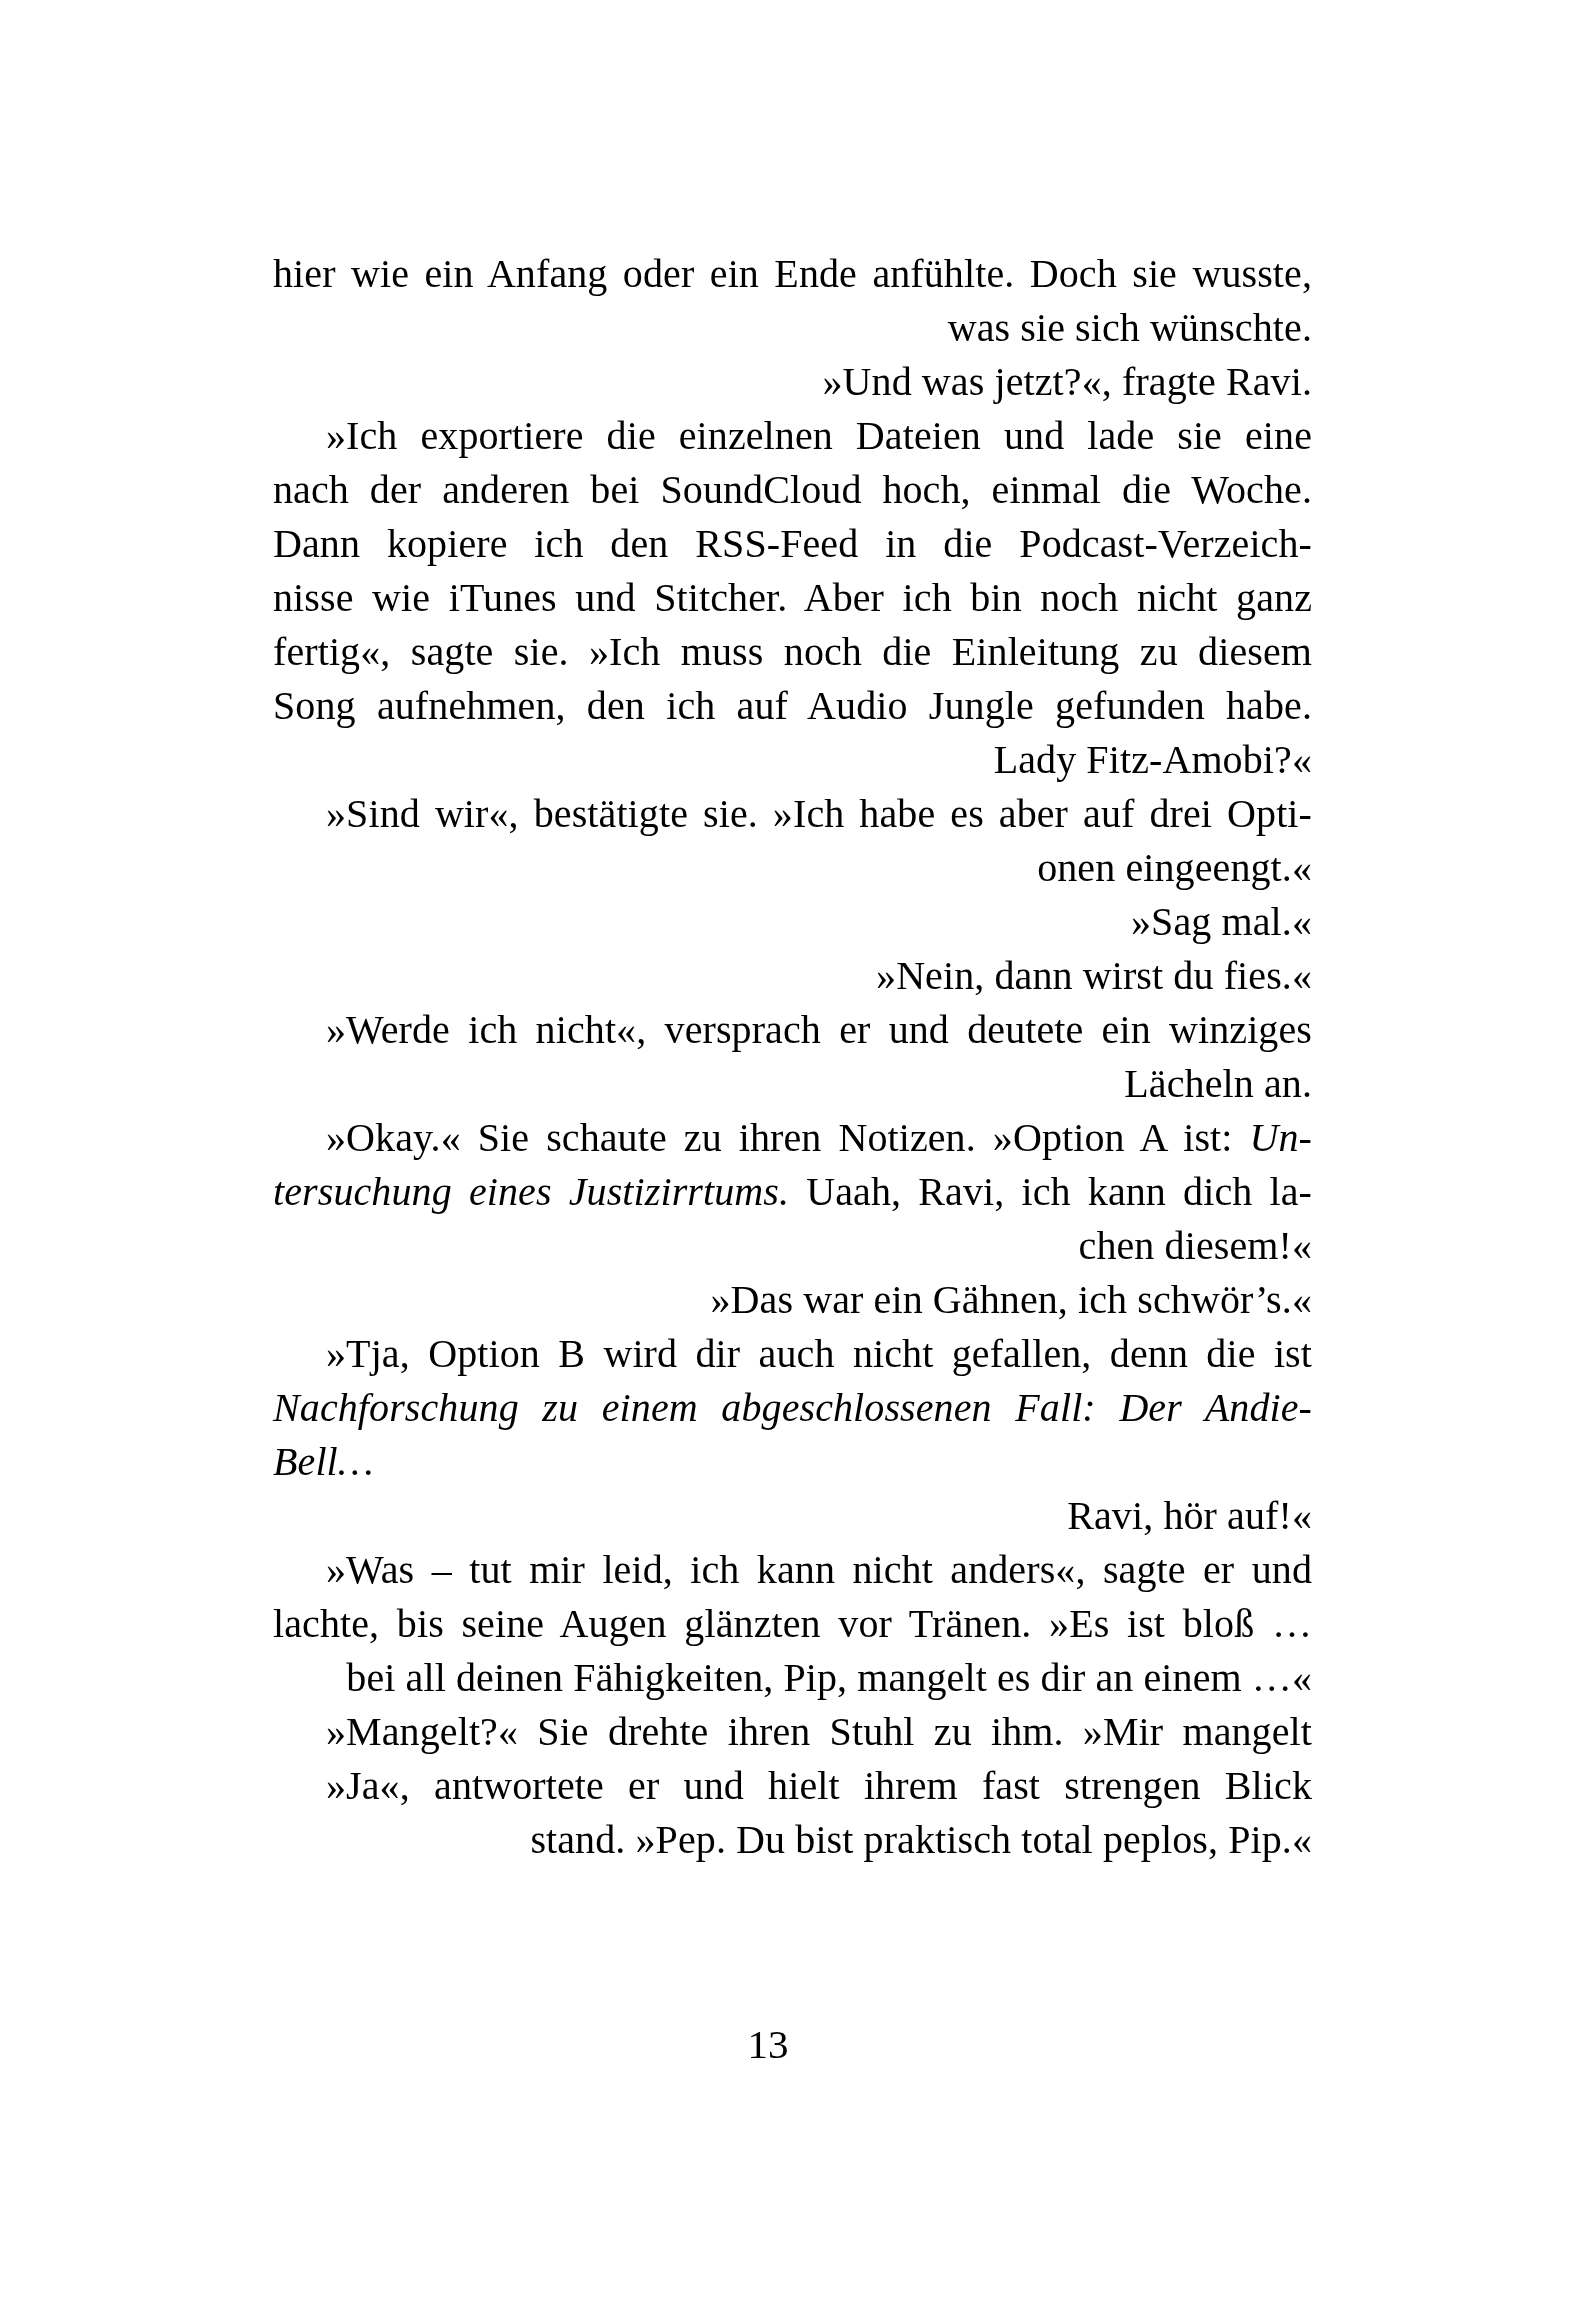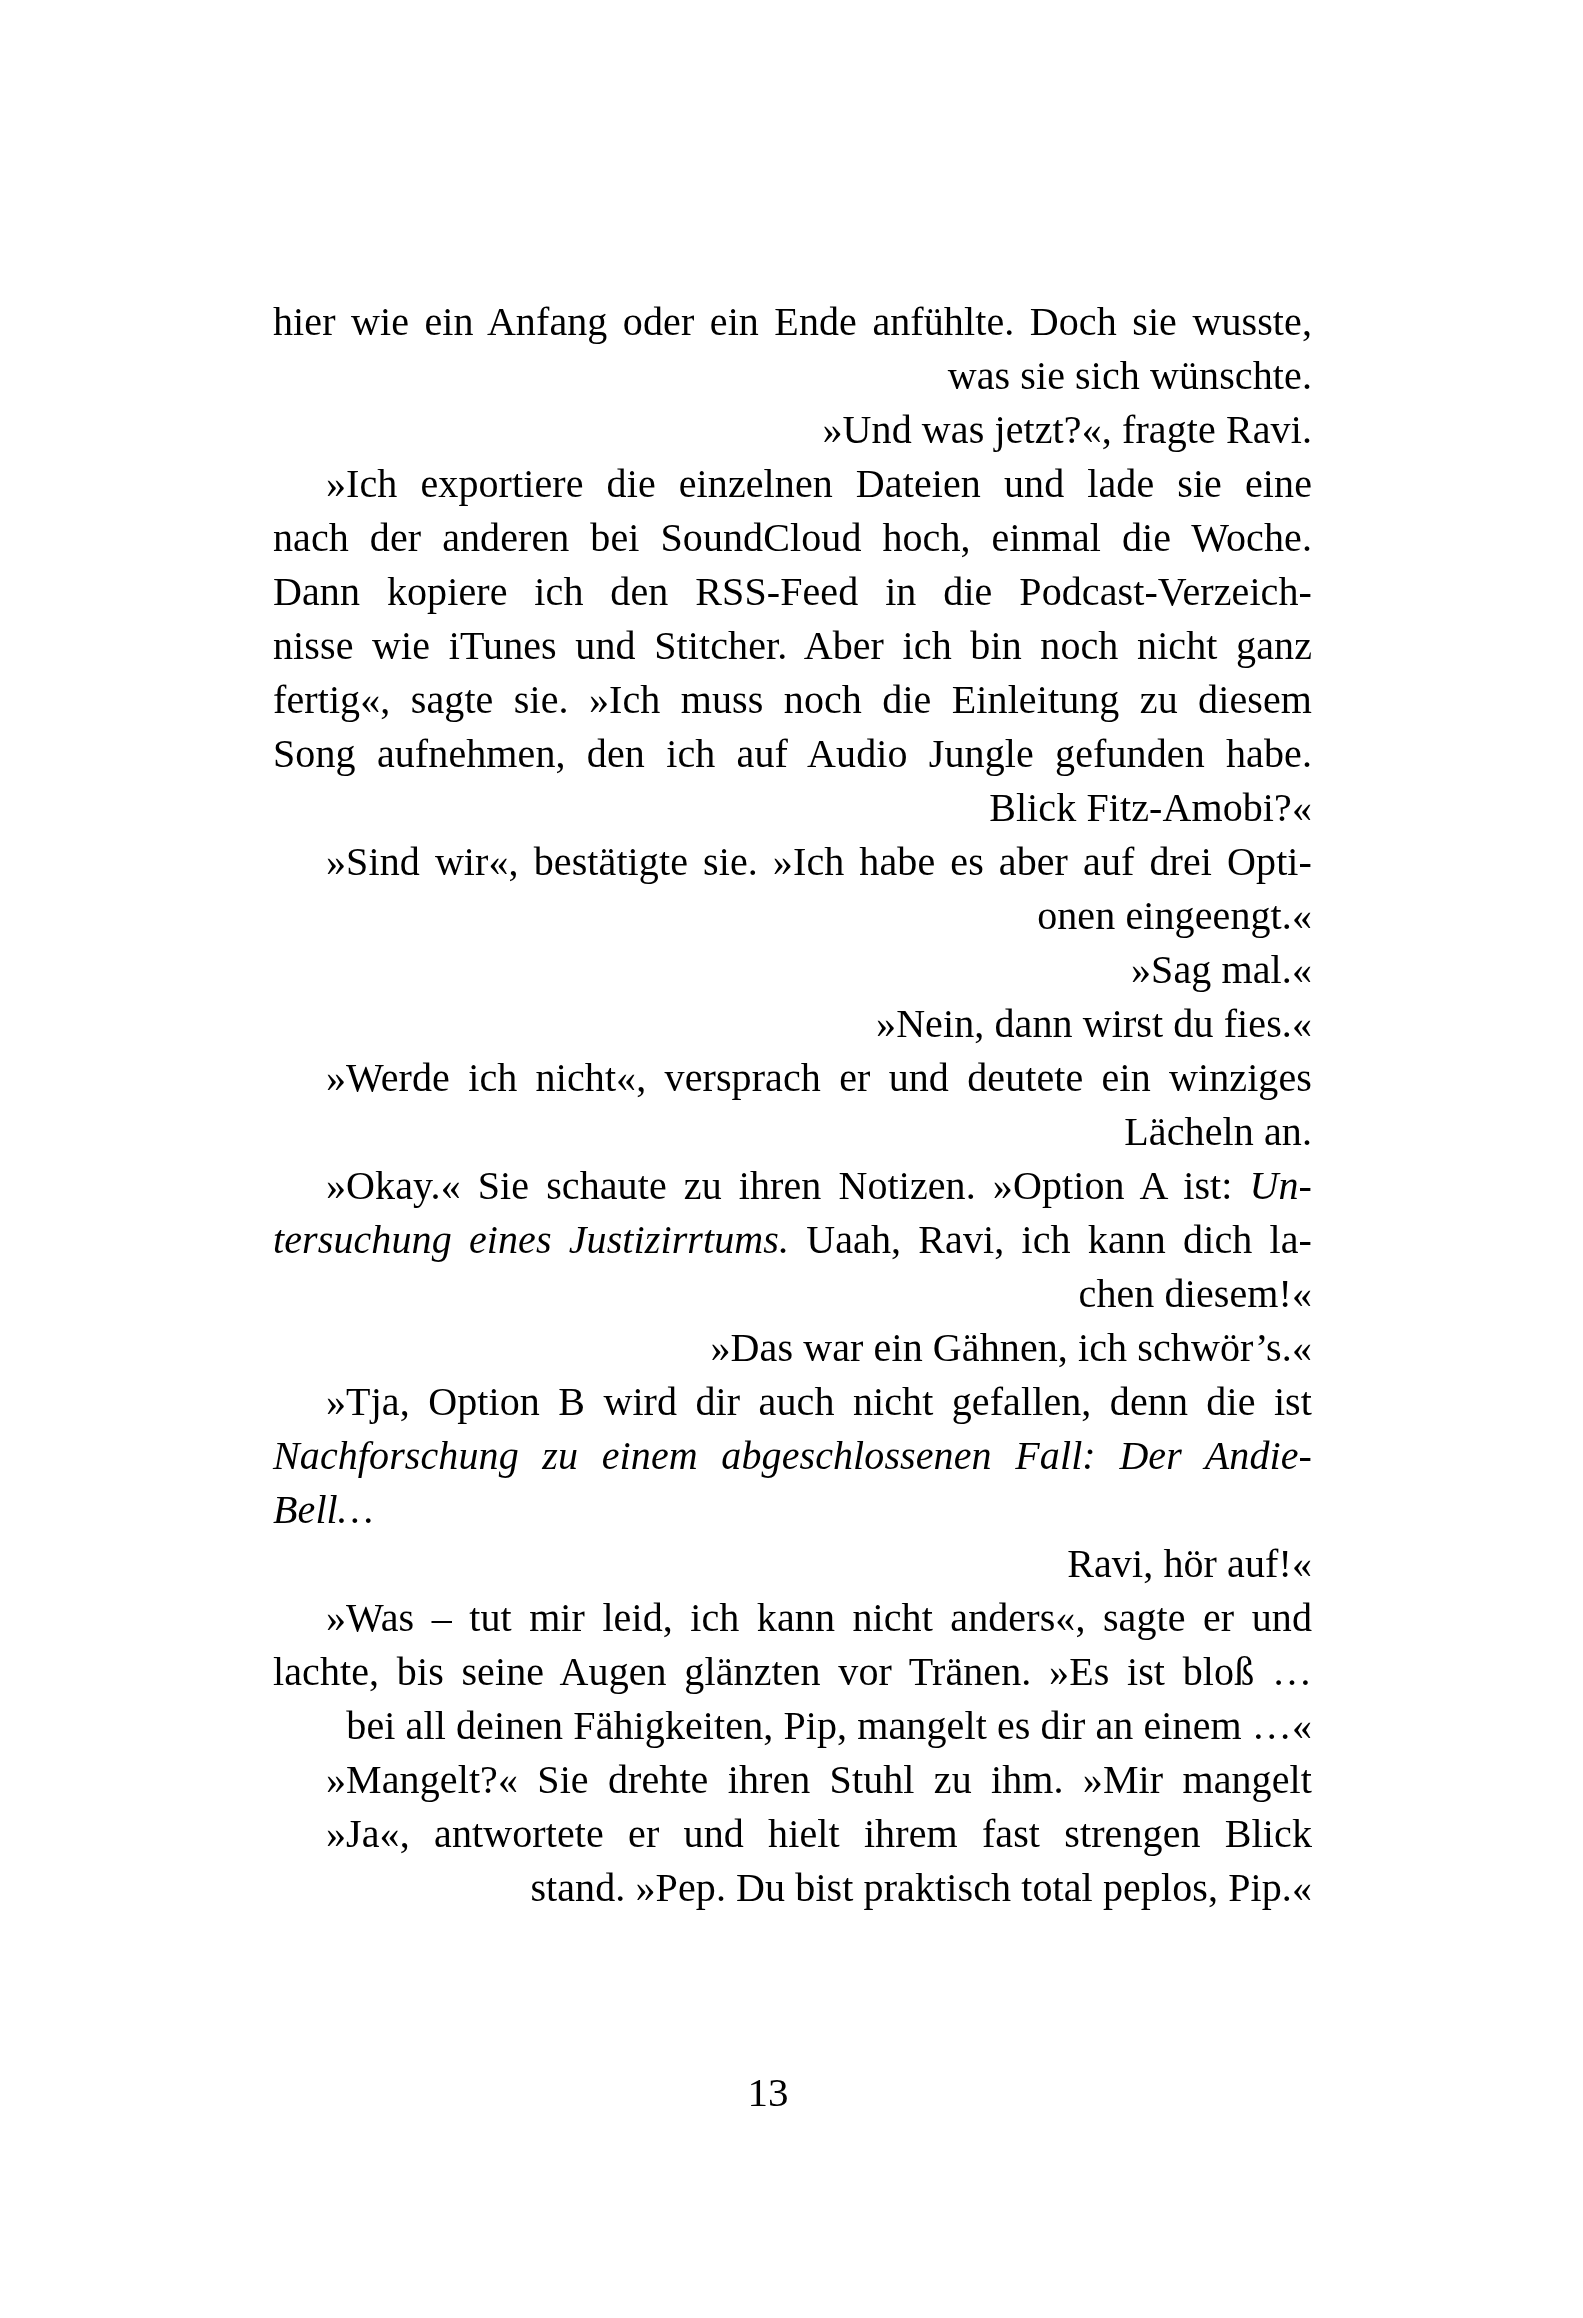--- a/index.html
+++ b/index.html
@@ -11,21 +11,20 @@
     height: 2319px;
     position: relative;
     background: var(--paper, #ffffff);
     color: var(--ink, #000000);
     font-family: "Liberation Serif", serif;
     overflow: hidden;
   }
   .page {
     position: absolute;
     inset: 0;
-    margin-top: 48px;
   }
   .text-block {
     position: absolute;
     left: 273px;
     top: 247px;
     width: 1039px;
     font-size: 40px;
     line-height: 54px;
     letter-spacing: 0.1px;
   }
@@ -59,21 +58,21 @@
   <div class="text-block">
       <div class="line just"><span class="seg">hier wie ein Anfang oder ein Ende anfühlte. Doch sie wusste,</span></div>
       <div class="line"><span class="seg">was sie sich wünschte.</span></div>
       <div class="line indent"><span class="seg">»Und was jetzt?«, fragte Ravi.</span></div>
       <div class="line just indent"><span class="seg">»Ich exportiere die einzelnen Dateien und lade sie eine</span></div>
       <div class="line just"><span class="seg">nach der anderen bei SoundCloud hoch, einmal die Woche.</span></div>
       <div class="line just"><span class="seg">Dann kopiere ich den RSS-Feed in die Podcast-Verzeich-</span></div>
       <div class="line just"><span class="seg">nisse wie iTunes und Stitcher. Aber ich bin noch nicht ganz</span></div>
       <div class="line just"><span class="seg">fertig«, sagte sie. »Ich muss noch die Einleitung zu diesem</span></div>
       <div class="line just"><span class="seg">Song aufnehmen, den ich auf Audio Jungle gefunden habe.</span></div>
-      <div class="line"><span class="seg">Blick Fitz-Amobi?«</span></div>
+      <div class="line"><span class="seg">Lady Fitz-Amobi?«</span></div>
       <div class="line just indent"><span class="seg">»Sind wir«, bestätigte sie. »Ich habe es aber auf drei Opti-</span></div>
       <div class="line"><span class="seg">onen eingeengt.«</span></div>
       <div class="line indent"><span class="seg">»Sag mal.«</span></div>
       <div class="line indent"><span class="seg">»Nein, dann wirst du fies.«</span></div>
       <div class="line just indent"><span class="seg">»Werde ich nicht«, versprach er und deutete ein winziges</span></div>
       <div class="line"><span class="seg">Lächeln an.</span></div>
       <div class="line just indent"><span class="seg">»Okay.« Sie schaute zu ihren Notizen. »Option A ist: </span><span class="seg it">Un-</span></div>
       <div class="line just"><span class="seg it">tersuchung eines Justizirrtums.</span><span class="seg"> Uaah, Ravi, ich kann dich la-</span></div>
       <div class="line"><span class="seg">chen diesem!«</span></div>
       <div class="line indent"><span class="seg">»Das war ein Gähnen, ich schwör’s.«</span></div>

